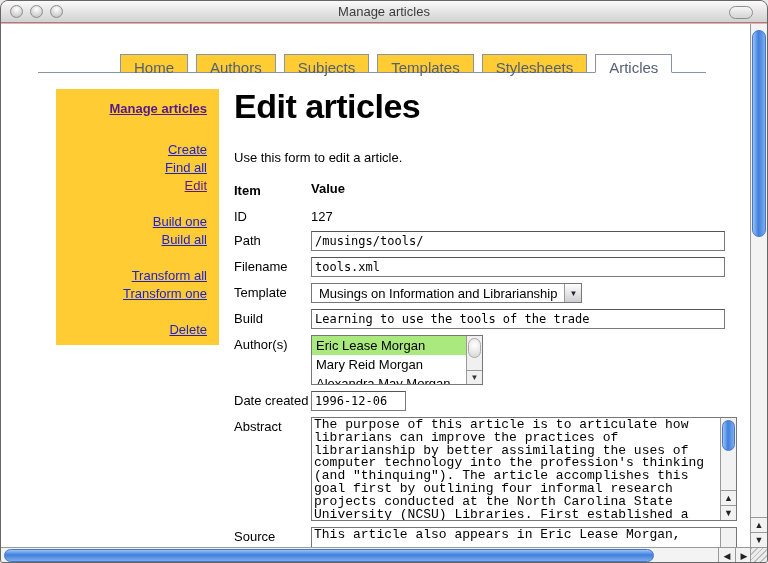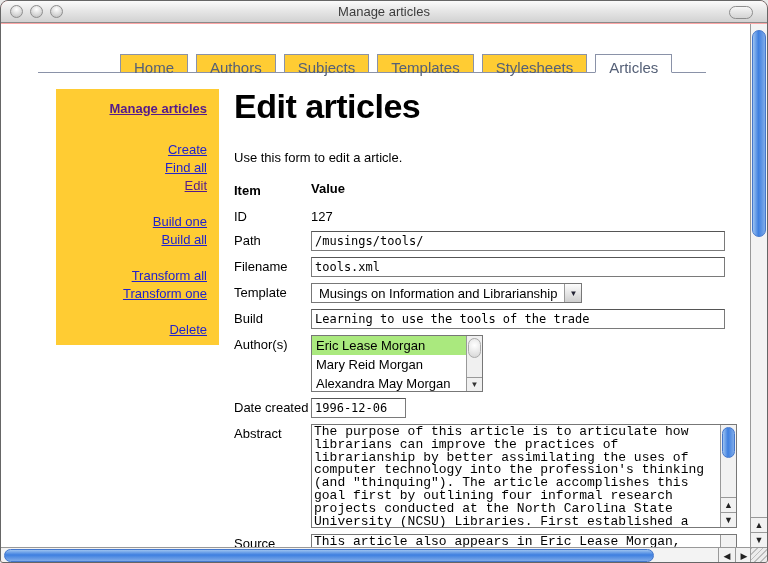--- a/index.html
+++ b/index.html
@@ -55,21 +55,21 @@
   input.short { width:95px; }
 
   
   .selectbox { display:inline-flex; height:20px; border:1px solid #777; background:#fff; align-items:center; }
   .selectbox .seltext { padding:0 7px; font-size:13px; color:#000; white-space:nowrap; }
   .selectbox .selbtn { width:17px; height:18px; border-left:1px solid #999;
                        background:linear-gradient(#fdfdfd,#cfcfcf); display:flex; align-items:center;
                        justify-content:center; font-size:8px; color:#223; }
 
   
-  .listbox { position:relative; width:172px; height:57px; border:1px solid #777; background:#fff; overflow:hidden; }
+  .listbox { position:relative; width:172px; height:50px; border:1px solid #777; background:#fff; overflow:hidden; }
   .listitems { position:absolute; left:0; top:0; right:16px; bottom:0; }
   .litem { height:19px; line-height:19px; padding-left:4px; font-size:13px; white-space:nowrap; }
   .litem.sel { background:#aae97e; }
   .lb-scroll { position:absolute; right:0; top:0; bottom:0; width:16px; background:#f0f0f0; border-left:1px solid #999; }
   .lb-thumb { position:absolute; left:1px; right:1px; top:2px; height:20px; border-radius:7px;
               border:1px solid #aaa; background:radial-gradient(circle at 50% 35%, #ffffff, #d5d5d5); }
   .lb-down { position:absolute; left:0; right:0; bottom:0; height:14px; border-top:1px solid #999;
              display:flex; align-items:center; justify-content:center; font-size:8px; color:#333; background:#f0f0f0; }
 
   

